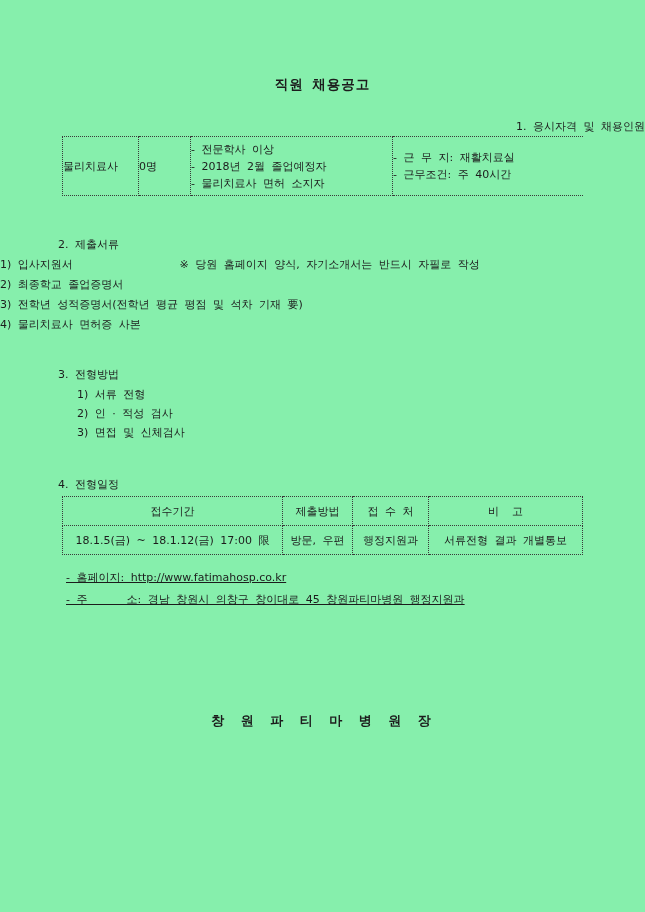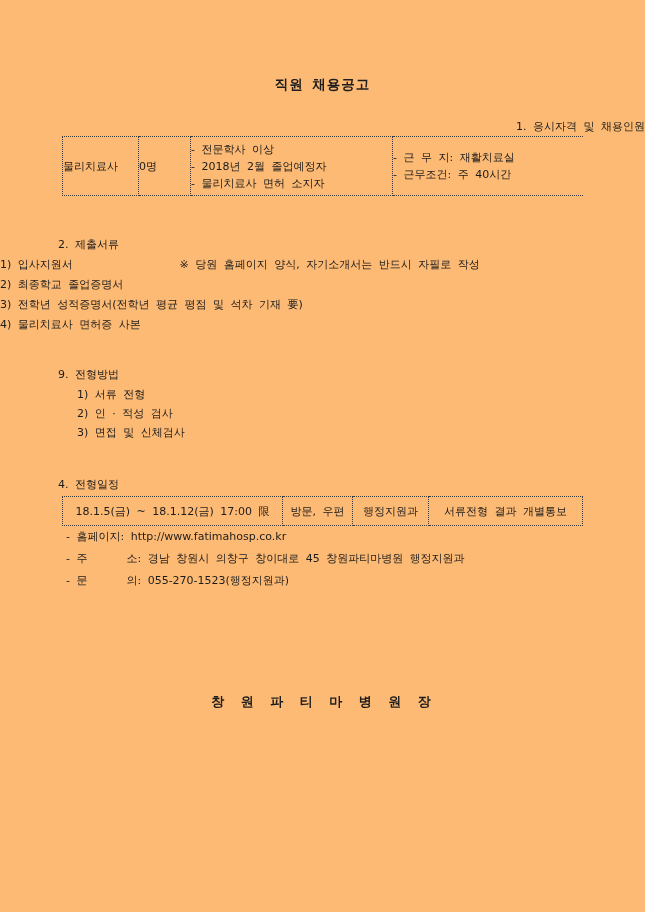--- a/index.html
+++ b/index.html
@@ -1,21 +1,21 @@
 <!DOCTYPE html>
 <html><head>
 <meta charset="utf-8">
 <style>
   * { margin: 0; padding: 0; box-sizing: border-box; }
   html, body { background: #ffffff; }
   .page {
     position: relative;
     width: 645px;
     height: 912px;
-    background: #fdba74;
+    background: #86efac;
     font-family: "DejaVu Sans", sans-serif;
     color: #1c1c1c;
     font-size: 11px;
     word-spacing: 3px;
     overflow: hidden;
   }
   .pre { white-space: pre; }
 
   .doc-title {
     padding-top: 76px;
@@ -63,21 +63,21 @@
   .sec2-items .item-line { line-height: 20px; }
   .item-first { display: inline-block; width: 173px; }
 
   .sec3-items { margin-top: 3px; }
   .sec3-items .item-line { line-height: 19px; padding-left: 77px; }
 
   .t2 { margin-top: 4px; }
   .t2 th { height: 29px; text-align: center; }
   .t2 td { height: 29px; text-align: center; vertical-align: middle; }
 
-  .contact { margin-top: 0; padding-left: 66px; }
+  .contact { margin-top: 12px; padding-left: 66px; text-decoration: underline; }
   .contact .contact-line { line-height: 22px; }
 
   .closing {
     margin-top: 100px;
     text-align: center;
     font-size: 13px;
     font-weight: bold;
     letter-spacing: 3px;
     word-spacing: 6px;
     line-height: 20px;
@@ -121,47 +121,52 @@
   <div class="sec2-items">
     <div class="item-line">
       <span class="item-first">1) 입사지원서</span>
       <span>※ 당원 홈페이지 양식, 자기소개서는 반드시 자필로 작성</span>
     </div>
     <div class="item-line">2) 최종학교 졸업증명서</div>
     <div class="item-line">3) 전학년 성적증명서(전학년 평균 평점 및 석차 기재 要)</div>
     <div class="item-line">4) 물리치료사 면허증 사본</div>
   </div>
 
-  <div class="sec-head sec3-head">9. 전형방법</div>
+  <div class="sec-head sec3-head">3. 전형방법</div>
   <div class="sec3-items">
     <div class="item-line">1) 서류 전형</div>
     <div class="item-line">2) 인 · 적성 검사</div>
     <div class="item-line">3) 면접 및 신체검사</div>
   </div>
 
   <div class="sec-head sec4-head">4. 전형일정</div>
 
   <table class="doc-table t2">
     <colgroup>
       <col style="width:220px">
         <col style="width:70px">
         <col style="width:76px">
         <col style="width:154px">
     </colgroup>
     <tbody>
+        <tr>
+      <th>접수기간</th>
+      <th>제출방법</th>
+      <th class="pre">접 수 처</th>
+      <th class="pre">비  고</th>
+    </tr>
     <tr>
       <td>18.1.5(금) ~ 18.1.12(금) 17:00 限</td>
       <td>방문, 우편</td>
       <td>행정지원과</td>
       <td>서류전형 결과 개별통보</td>
     </tr>
   </tbody>
     </table>
 
   <div class="contact">
     <div class="contact-line pre">- 홈페이지: http://www.fatimahosp.co.kr</div>
     <div class="contact-line pre">- 주      소: 경남 창원시 의창구 창이대로 45 창원파티마병원 행정지원과</div>
-    <div class="contact-line pre">- 문      의: 055-270-1523(행정지원과)</div>
   </div>
 
   <div class="closing">창 원 파 티 마 병 원 장</div>
 
 </div>
 
 </body></html>

